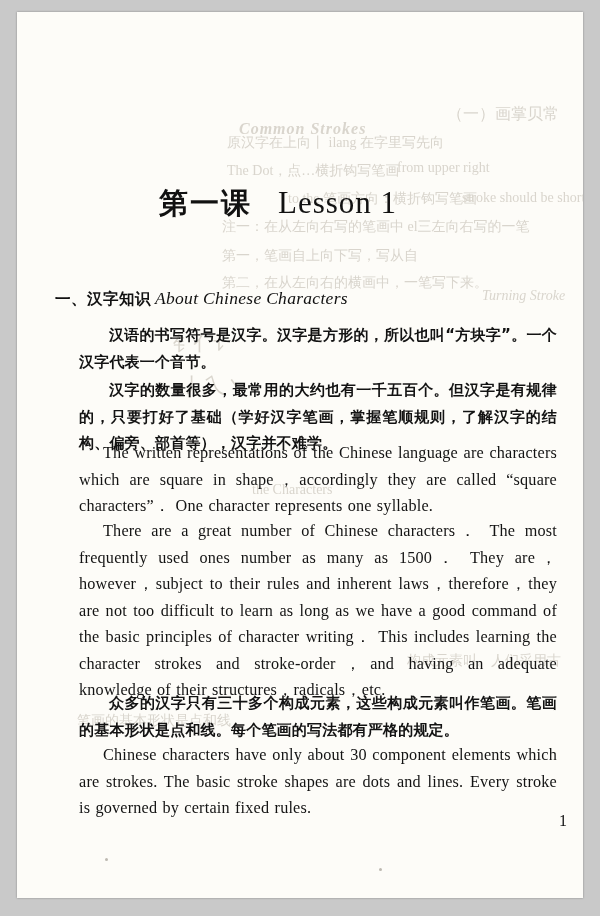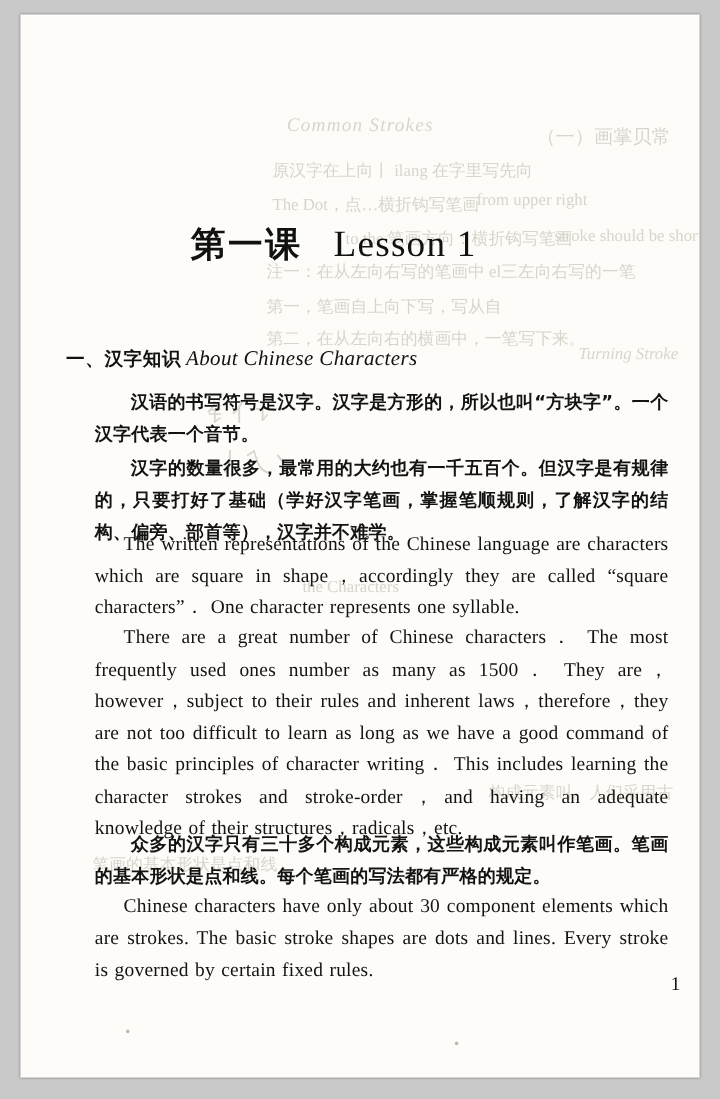--- a/index.html
+++ b/index.html
@@ -25,21 +25,21 @@
   }
   
   .bleed {
     position: absolute;
     color: #d9d5cd;
     font-family: "Liberation Serif", serif;
     white-space: nowrap;
     pointer-events: none;
     user-select: none;
   }
-  .bleed.b1 { top: 84px;  left: 222px; font-size: 16px; font-weight: normal; font-style: italic; letter-spacing: 1px;}
+  .bleed.b1 { top: 108px;  left: 222px; font-size: 16px; font-weight: bold; font-style: italic; letter-spacing: 1px;}
   .bleed.b1b{ top: 92px;  left: 430px; font-size: 16px; }
   .bleed.b2 { top: 122px; left: 210px; font-size: 14px; }
   .bleed.b3 { top: 150px; left: 210px; font-size: 14px; }
   .bleed.b3b{ top: 148px; left: 380px; font-size: 14px; }
   .bleed.b4 { top: 178px; left: 271px; font-size: 14px; }
   .bleed.b4b{ top: 178px; left: 445px; font-size: 14px; }
   .bleed.b5 { top: 206px; left: 205px; font-size: 14px; }
   .bleed.b6 { top: 235px; left: 205px; font-size: 14px; }
   .bleed.b7 { top: 262px; left: 205px; font-size: 14px; }
   .bleed.b8 { top: 276px; left: 465px; font-size: 14px; font-style: italic; }

